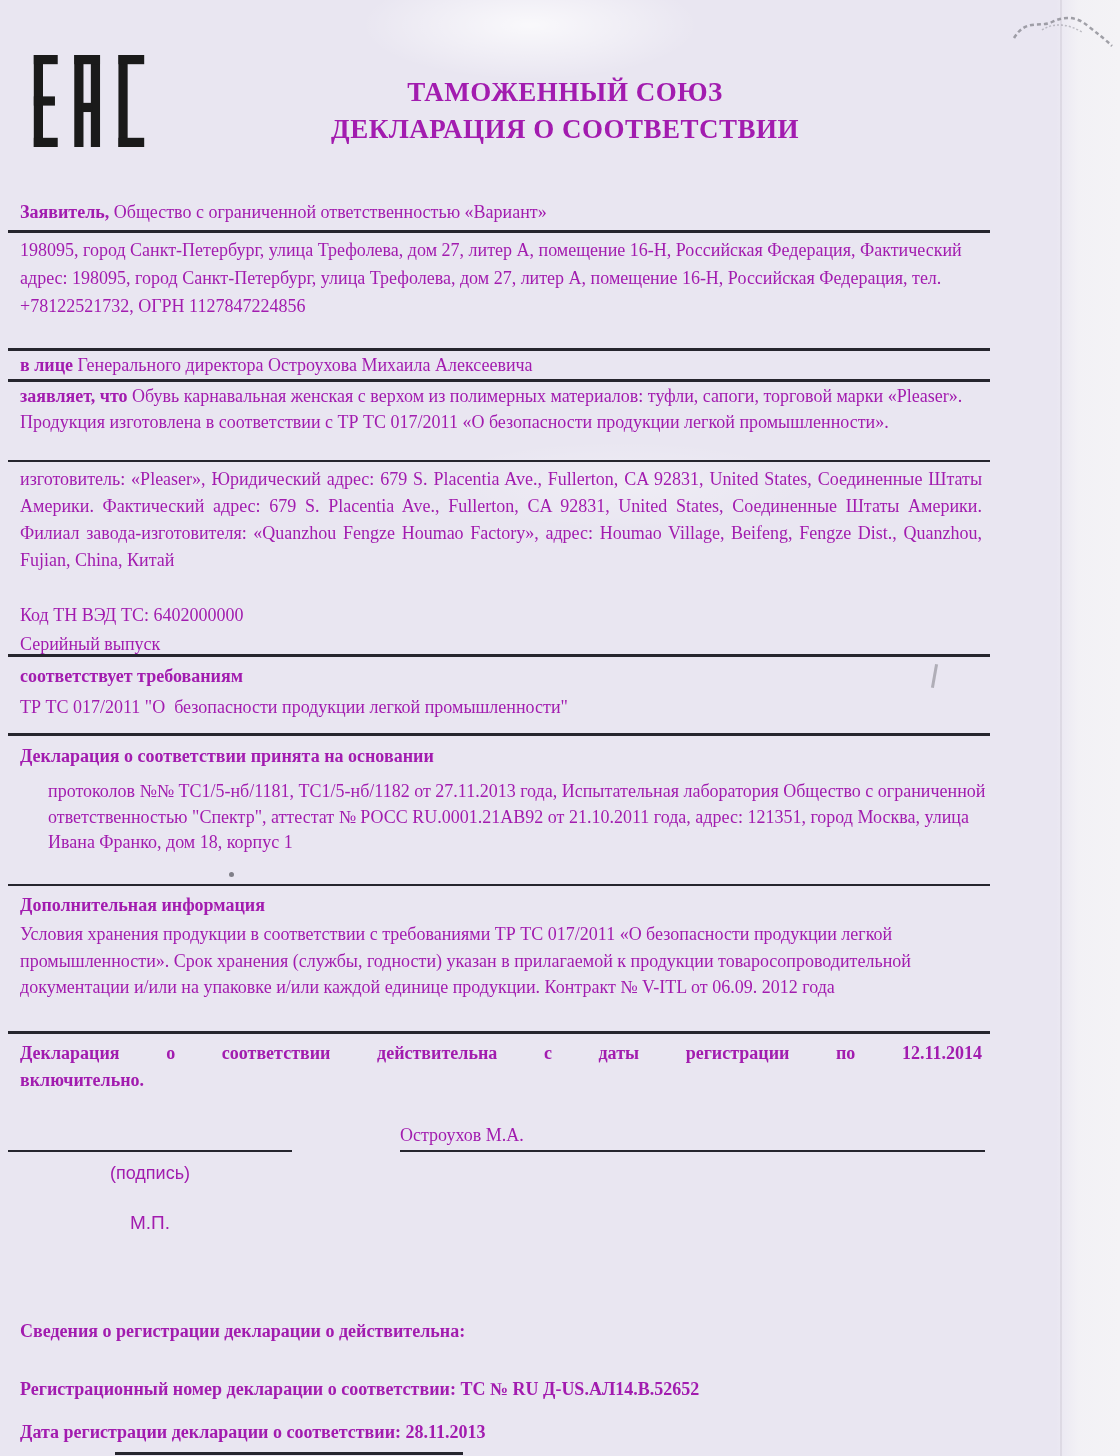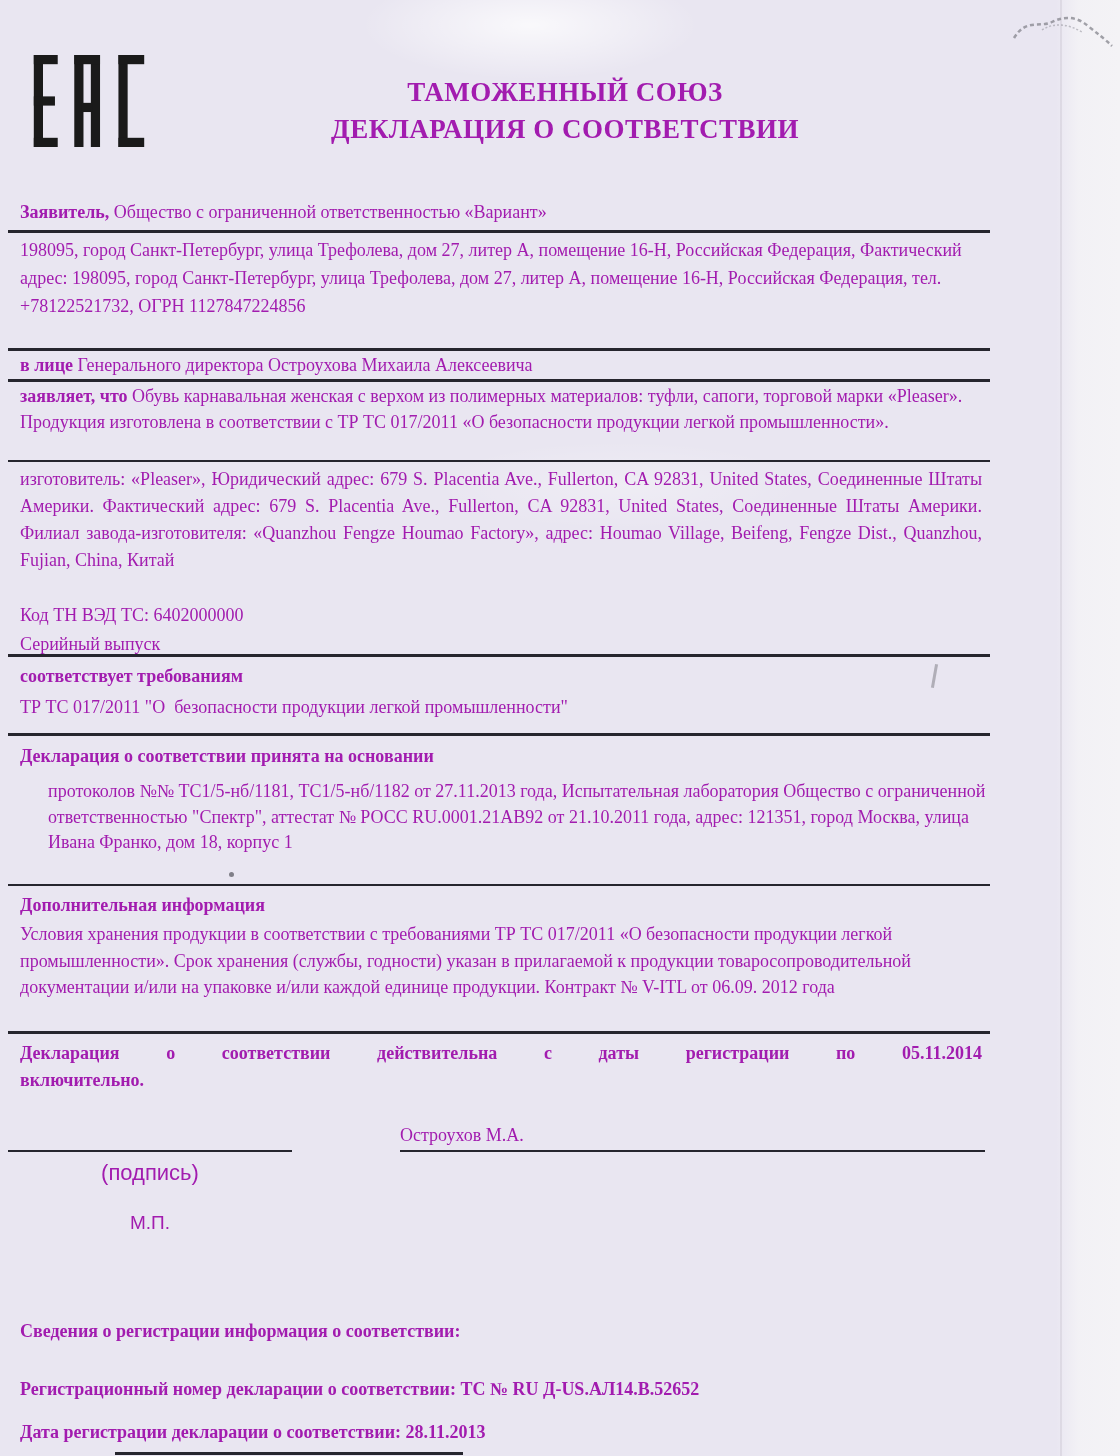--- a/index.html
+++ b/index.html
@@ -55,21 +55,21 @@
   .t-add-v{left:20px;top:921px;width:962px;line-height:26.5px;}
   .r8{top:1031px;height:3px;}
   .t-val1{left:20px;top:1040px;width:962px;text-align:justify;text-align-last:justify;}
   .t-val2{left:20px;top:1067px;width:962px;}
 
   
   .t-headname{left:400px;top:1122px;width:585px;}
   .sig-line-left{position:absolute;left:8px;top:1150px;width:284px;height:2px;background:#26262e;}
   .sig-line-right{position:absolute;left:400px;top:1150px;width:585px;height:2px;background:#26262e;}
   .sans{font-family:"Liberation Sans","DejaVu Sans",sans-serif;}
-  .t-sign-cap{left:8px;top:1160px;width:284px;text-align:center;font-size:22px;line-height:26px;}
+  .t-sign-cap{left:8px;top:1160px;width:284px;text-align:center;font-size:18px;line-height:26px;}
   .t-name-cap{left:410px;top:1160px;width:566px;text-align:center;font-size:19px;line-height:27px;}
   .t-stamp{left:8px;top:1212px;width:284px;text-align:center;font-size:19px;}
 
   
   .t-reg-h{left:20px;top:1318px;width:962px;}
   .t-reg-num{left:20px;top:1376px;width:982px;}
   .t-reg-date{left:20px;top:1419px;width:982px;}
   .r-bottom{position:absolute;left:115px;top:1452px;width:348px;height:3px;background:#26262e;}
 </style>
 </head>
@@ -134,27 +134,27 @@
   <div class="rule r6"></div>
 
   <div class="abs txt b t-basis-h">Декларация о соответствии принята на основании</div>
   <div class="abs txt t-basis-v">протоколов №№ ТС1/5-нб/1181, ТС1/5-нб/1182 от 27.11.2013 года, Испытательная лаборатория Общество с ограниченной ответственностью "Спектр", аттестат № РОСС RU.0001.21АВ92 от 21.10.2011 года, адрес: 121351, город Москва, улица Ивана Франко, дом 18, корпус 1</div>
   <div class="rule r7"></div>
 
   <div class="abs txt b t-add-h">Дополнительная информация</div>
   <div class="abs txt t-add-v">Условия хранения продукции в соответствии с требованиями ТР ТС 017/2011 «О безопасности продукции легкой промышленности». Срок хранения (службы, годности) указан в прилагаемой к продукции товаросопроводительной документации и/или на упаковке и/или каждой единице продукции. Контракт № V-ITL от 06.09. 2012 года</div>
   <div class="rule r8"></div>
 
-  <div class="abs txt b t-val1">Декларация о соответствии действительна с даты регистрации по 05.11.2014</div>
+  <div class="abs txt b t-val1">Декларация о соответствии действительна с даты регистрации по 12.11.2014</div>
   <div class="abs txt b t-val2">включительно.</div>
 
   <div class="abs txt t-headname">Остроухов М.А.</div>
   <div class="sig-line-left"></div>
   <div class="sig-line-right"></div>
   <div class="abs sans t-sign-cap">(подпись)</div>
   <div class="abs sans t-stamp">М.П.</div>
 
-  <div class="abs txt b t-reg-h">Сведения о регистрации информация о соответствии:</div>
+  <div class="abs txt b t-reg-h">Сведения о регистрации декларации о действительна:</div>
   <div class="abs txt b t-reg-num"><span>Регистрационный номер декларации о соответствии:</span> <span>ТС № RU Д-US.АЛ14.В.52652</span></div>
   <div class="abs txt b t-reg-date"><span>Дата регистрации декларации о соответствии:</span> <span>28.11.2013</span></div>
   <div class="r-bottom"></div>
 
 </div>
 
 </body></html>

